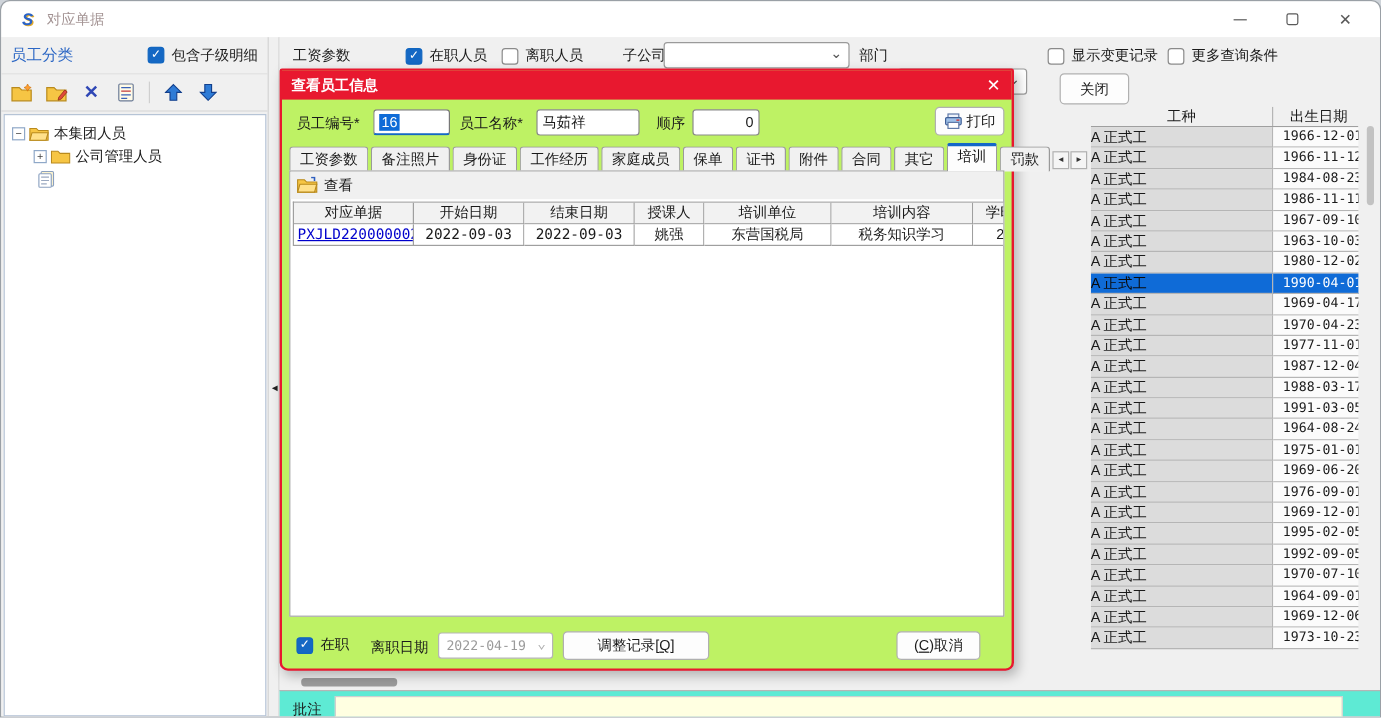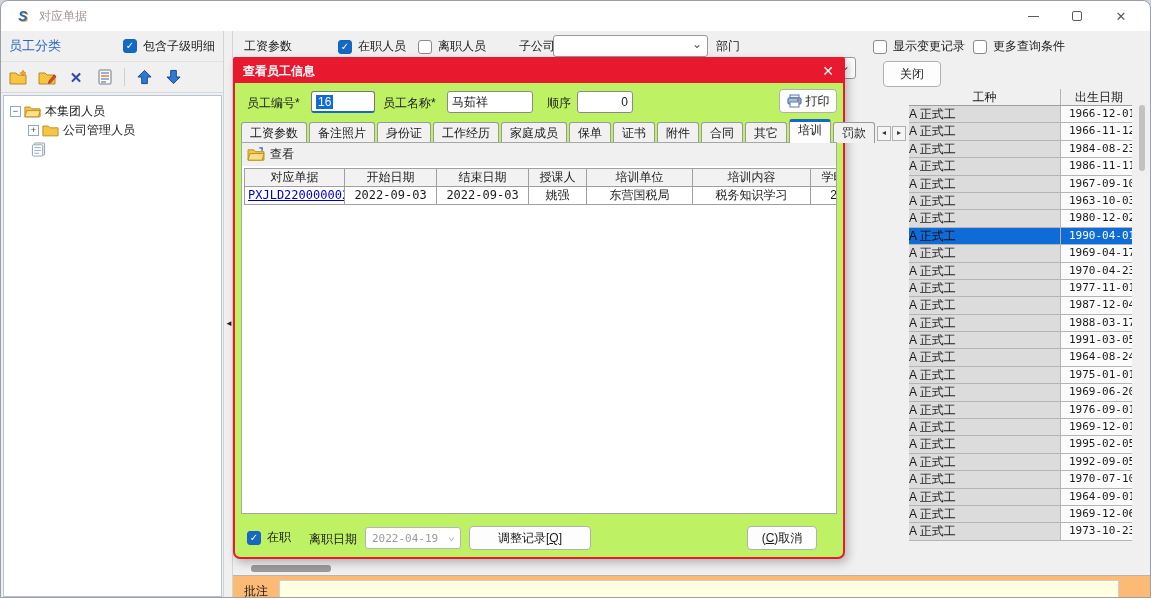--- a/index.html
+++ b/index.html
@@ -69,21 +69,21 @@
   .cell { border-bottom:1px solid #b5b5b5; border-right:1px solid #b5b5b5; overflow:hidden; }
   .cell.job { background:#dcdcdc; font-size:12px; line-height:16px; }
   .cell.dob { background:#fbfbfb; font-family:"DejaVu Sans Mono",monospace; font-size:11px;
               line-height:16px; padding-left:8px; }
   .emp-row.sel .cell.job { background:#0f6bd7; color:#0a0a0a; }
   .emp-row.sel .cell.dob { background:#0f6bd7; color:#fff; }
   .v-scroll { position:absolute; left:905px; top:60px; width:8px; height:450px; }
   .v-thumb { margin:14px 0 0 1px; width:6px; height:66px; background:#c2c2c2; border-radius:3px; }
   .h-thumb { position:absolute; left:18px; top:534px; width:80px; height:7px; background:#9b9b9b; border-radius:3px; }
 
-  .bottom-bar { position:absolute; left:0; right:0; top:544px; bottom:0; background:#fdba74;
+  .bottom-bar { position:absolute; left:0; right:0; top:544px; bottom:0; background:#5eead4;
                 border-top:1px solid #b5b5b5; }
   .ann-label { position:absolute; left:11px; top:7px; }
   .ann-input { position:absolute; left:46px; top:4px; width:840px; height:22px; background:#ffffe1;
                border:1px solid #cfcfcf; }
 
   
   .dialog { position:absolute; left:232px; top:56px; width:612px; height:502px; z-index:5;
             border:2px solid #e8182f; border-radius:2px 2px 7px 7px; background:#bef264;
             box-shadow:3px 4px 10px rgba(0,0,0,.25); }
   .dlg-title { position:absolute; left:0; right:0; top:0; height:24px; background:#e8182f;

